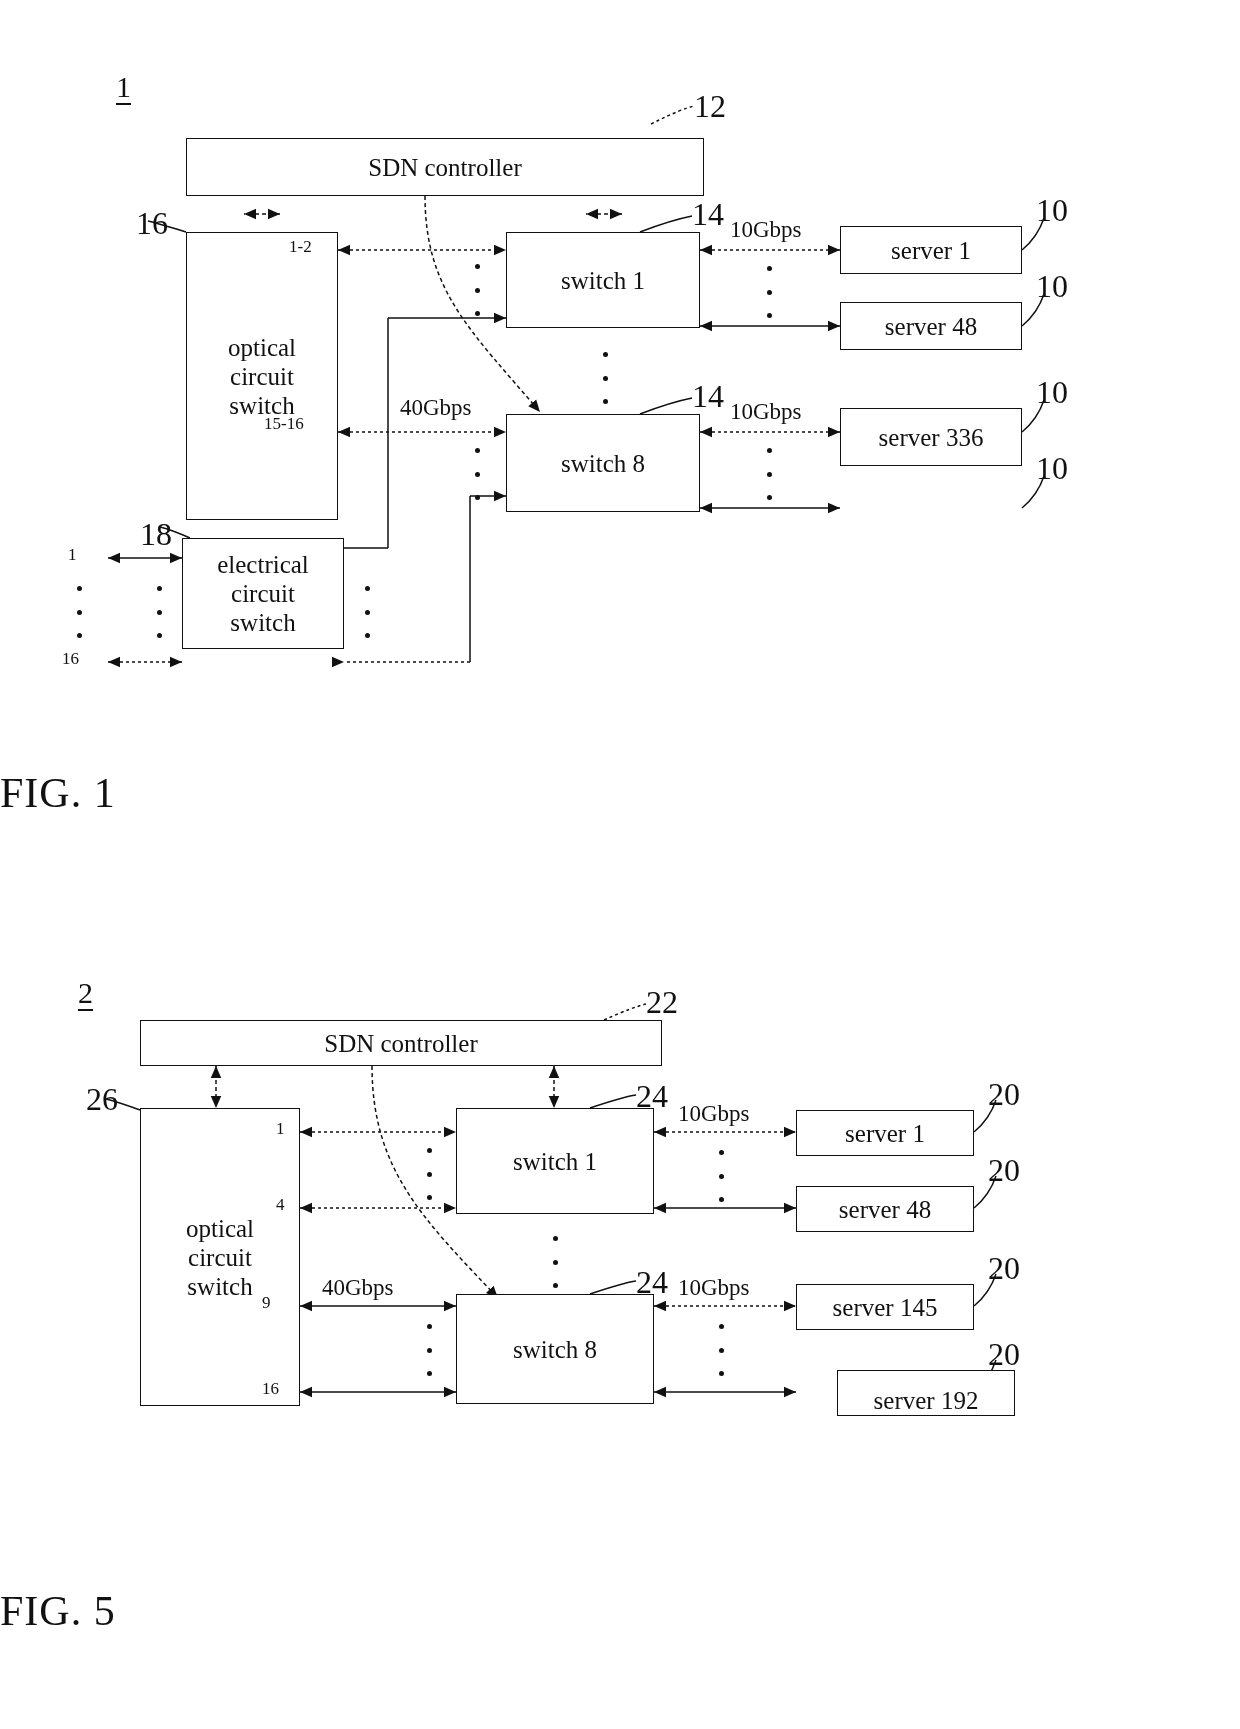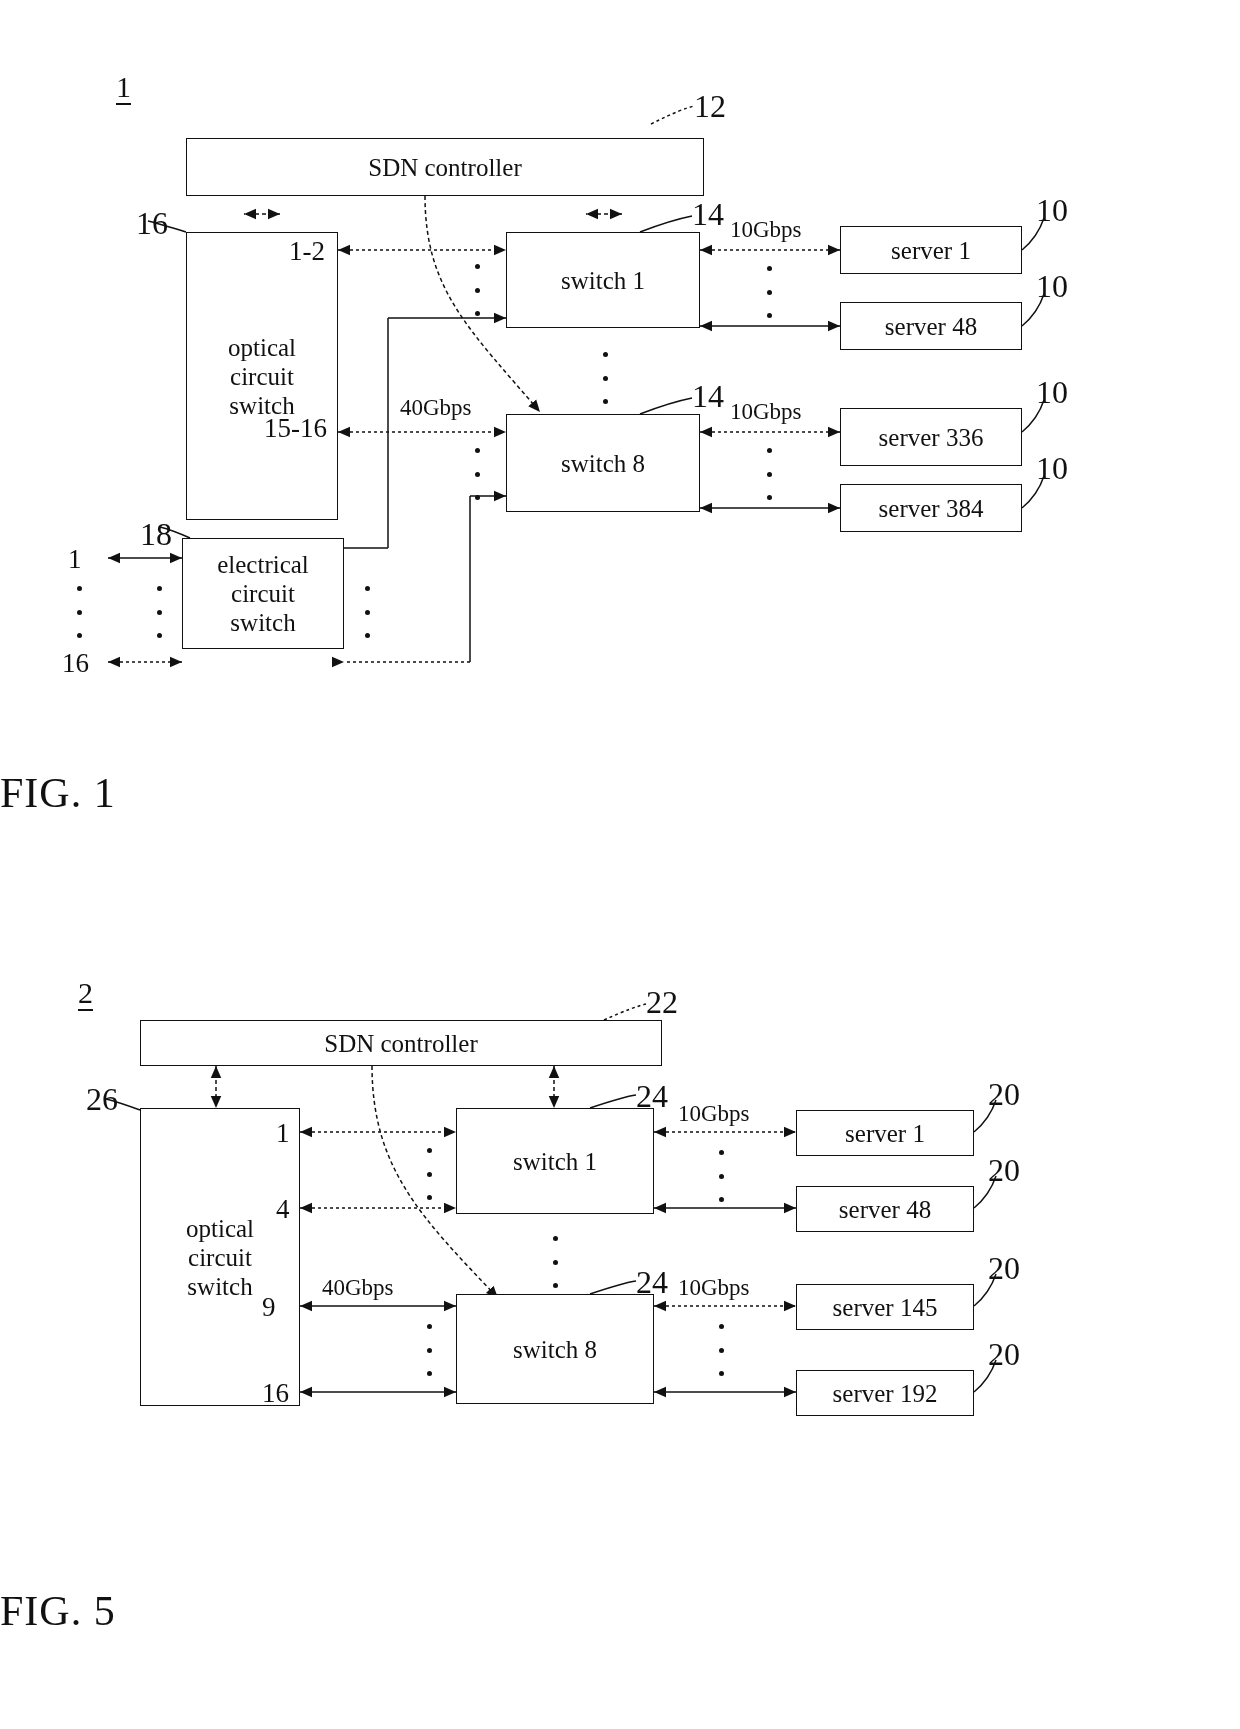--- a/index.html
+++ b/index.html
@@ -47,21 +47,21 @@
   .box .lbl { display: block; }
   .box.multi { flex-direction: column; }
   .ref {
     position: absolute;
     font-size: 32px;
     white-space: nowrap;
     line-height: 1;
   }
   .port {
     position: absolute;
-    font-size: 27px;
+    font-size: 17px;
     white-space: nowrap;
     line-height: 1;
   }
   .rate {
     position: absolute;
     font-size: 23px;
     white-space: nowrap;
     line-height: 1;
   }
   .fignum {
@@ -197,23 +197,20 @@
   <div class="box" style="left:840px; top:302px; width:182px; height:48px;">
     <span class="lbl">server 48</span>
   </div>
   <div class="ref" style="left:1036px; top:270px;">10</div>
 
   <div class="box" style="left:840px; top:408px; width:182px; height:58px;">
     <span class="lbl">server 336</span>
   </div>
   <div class="ref" style="left:1036px; top:376px;">10</div>
 
-  <div class="box" style="left:840px; top:484px; width:182px; height:48px;">
-    <span class="lbl">server 384</span>
-  </div>
   <div class="ref" style="left:1036px; top:452px;">10</div>
 
   <div class="rate" style="left:730px; top:218px;">10Gbps</div>
   <div class="rate" style="left:730px; top:400px;">10Gbps</div>
   <div class="rate" style="left:400px; top:396px;">40Gbps</div>
 
   <div class="vdots" style="left:472px; top:264px;">
       <i></i>
       <i></i>
       <i></i>
@@ -337,21 +334,21 @@
   <div class="box" style="left:796px; top:266px; width:178px; height:46px;">
     <span class="lbl">server 48</span>
   </div>
   <div class="ref" style="left:988px; top:234px;">20</div>
 
   <div class="box" style="left:796px; top:364px; width:178px; height:46px;">
     <span class="lbl">server 145</span>
   </div>
   <div class="ref" style="left:988px; top:332px;">20</div>
 
-  <div class="box" style="left:796px; top:450px; width:178px; height:46px;">
+  <div class="box" style="left:837px; top:450px; width:178px; height:46px;align-items:flex-end;">
     <span class="lbl">server 192</span>
   </div>
   <div class="ref" style="left:988px; top:418px;">20</div>
 
   <div class="rate" style="left:678px; top:182px;">10Gbps</div>
   <div class="rate" style="left:678px; top:356px;">10Gbps</div>
   <div class="rate" style="left:322px; top:356px;">40Gbps</div>
 
   <div class="vdots" style="left:424px; top:228px;">
       <i></i>

